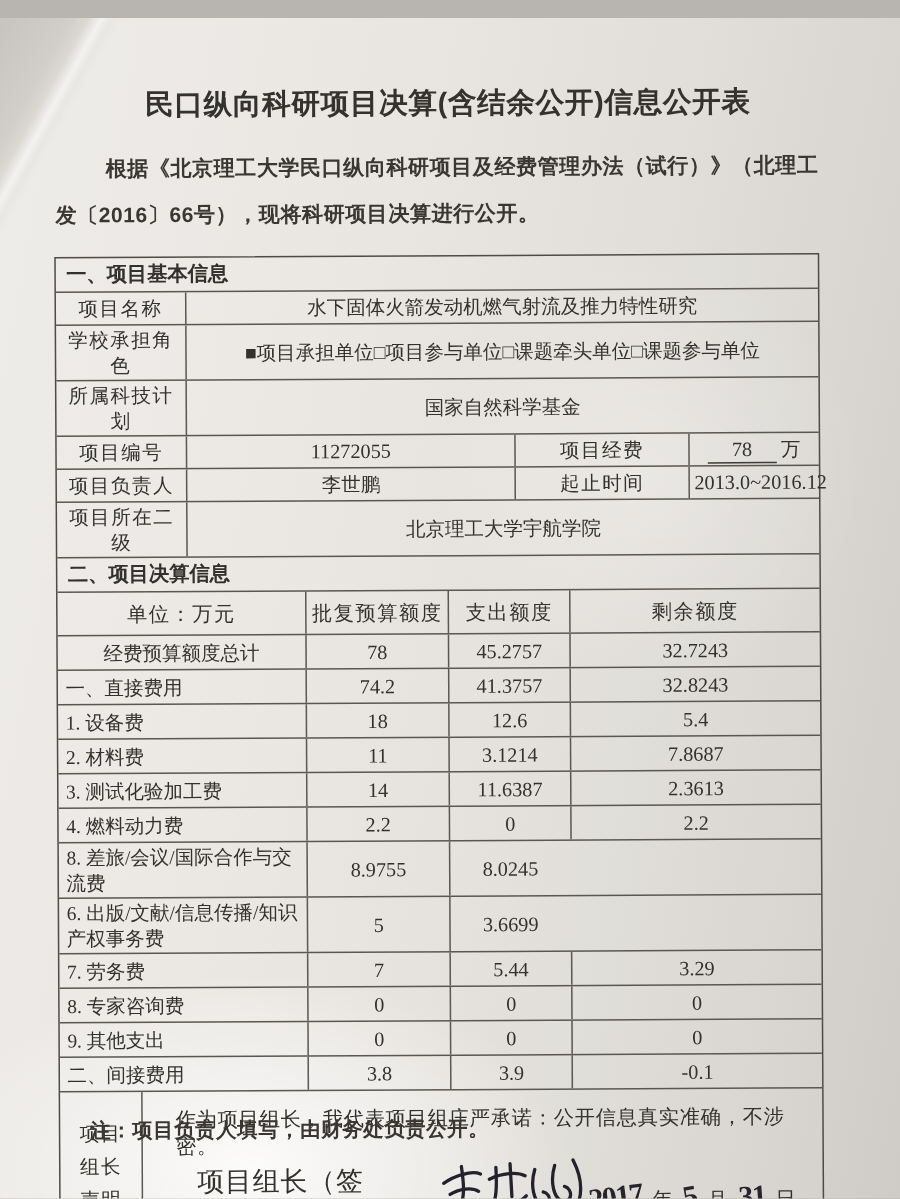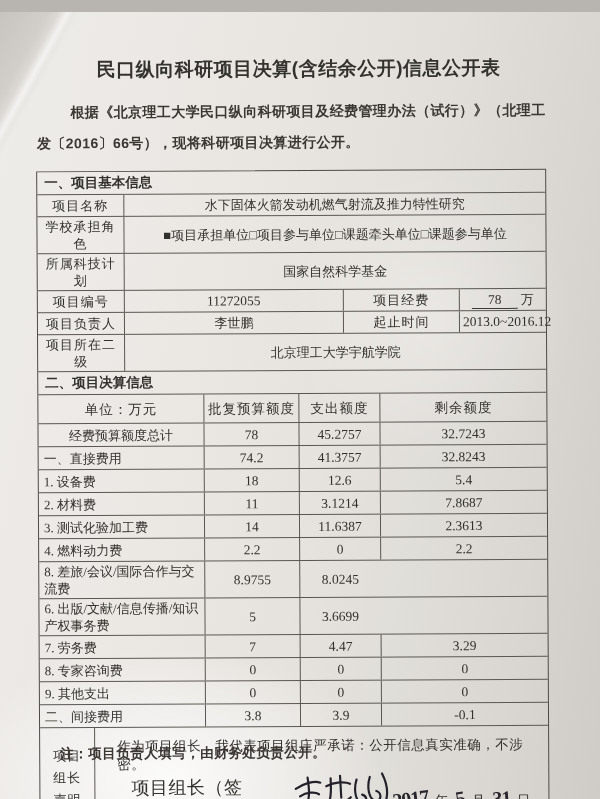--- a/index.html
+++ b/index.html
@@ -187,21 +187,21 @@
         <div class="cell num">8.0245</div>
       </div>
       <div class="bgrid brow tall">
         <div class="cell left">6. 出版/文献/信息传播/知识产权事务费</div>
         <div class="cell num">5</div>
         <div class="cell num">3.6699</div>
       </div>
       <div class="bgrid brow">
         <div class="cell left">7. 劳务费</div>
         <div class="cell num">7</div>
-        <div class="cell num">4.47</div>
+        <div class="cell num">5.44</div>
         <div class="cell num">3.29</div>
       </div>
       <div class="bgrid brow">
         <div class="cell left">8. 专家咨询费</div>
         <div class="cell num">0</div>
         <div class="cell num">0</div>
         <div class="cell num">0</div>
       </div>
       <div class="bgrid brow">
         <div class="cell left">9. 其他支出</div>

